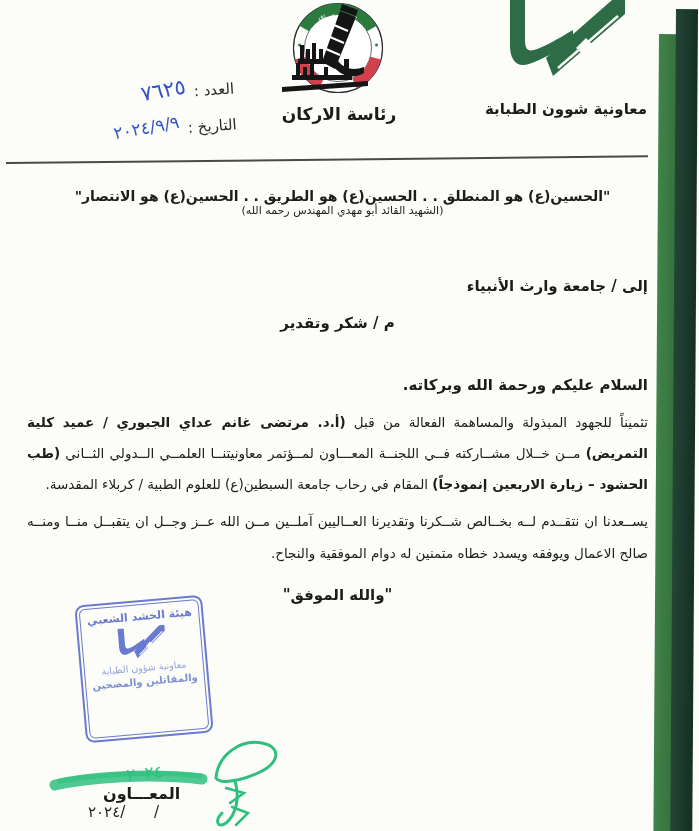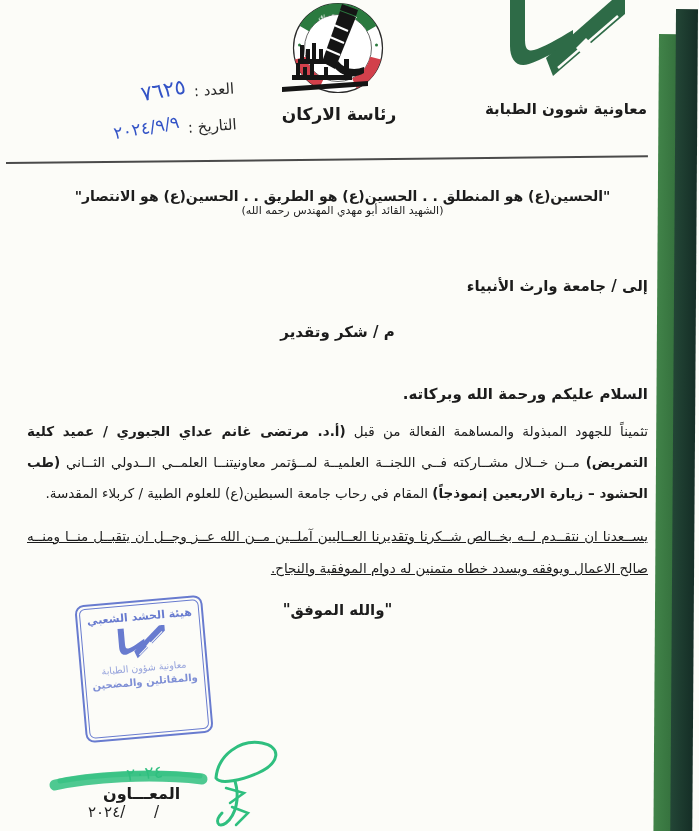--- a/index.html
+++ b/index.html
@@ -29,24 +29,24 @@
     border-top:2px solid #4a4a4a;transform:rotate(-.6deg);transform-origin:left;}
 
   
   .quote{position:absolute;left:70px;top:188px;width:545px;text-align:center;direction:rtl;}
   .quote-line{font-weight:bold;font-size:14px;}
   .quote-attr{font-size:11px;}
 
   
   .col{position:absolute;left:27px;top:277px;width:621px;direction:rtl;}
   .to-line{text-align:right;font-weight:bold;font-size:15px;}
-  .subject{text-align:center;font-weight:bold;font-size:15px;margin-top:28px;}
+  .subject{text-align:center;font-weight:bold;font-size:15px;margin-top:19px;}
   .salam{text-align:right;font-weight:bold;font-size:15px;margin-top:44px;}
   .para{text-align:justify;font-size:13.5px;line-height:31px;margin-top:13px;}
-  .para.p2{line-height:32px;margin-top:11px;text-decoration:underline;}
+  .para.p2{line-height:32px;margin-top:5px;}
   .closing{text-align:center;font-weight:bold;font-size:15px;margin-top:17px;}
 
   
   .stamp{position:absolute;left:80px;top:600px;width:128px;height:138px;
     transform:rotate(-5deg);color:#4f65c8;opacity:.85;
     border:2px solid #4f65c8;border-radius:9px;padding:2px;}
   .stamp-inner{width:100%;height:100%;border:1px solid #4f65c8;border-radius:6px;
     text-align:center;direction:rtl;padding-top:5px;}
   .stamp-top{font-size:11px;font-weight:bold;}
   .stamp-l1{font-size:9.5px;opacity:.7;margin-top:2px;}
@@ -138,21 +138,21 @@
 
   <div class="quote">
     <div class="quote-line">"الحسين(ع) هو المنطلق . . الحسين(ع) هو الطريق . . الحسين(ع) هو الانتصار"</div>
     <div class="quote-attr">(الشهيد القائد أبو مهدي المهندس رحمه الله)</div>
   </div>
 
   <div class="col">
     <div class="to-line">إلى / جامعة وارث الأنبياء</div>
     <div class="subject">م / شكر وتقدير</div>
     <div class="salam">السلام عليكم ورحمة الله وبركاته.</div>
-    <div class="para"><span>تثميناً للجهود المبذولة والمساهمة الفعالة من قبل </span><b>(أ.د. مرتضى غانم عداي الجبوري / عميد كلية التمريض)</b><span> مــن خــلال مشــاركته فــي اللجنــة العلميــة لمــؤتمر معاونيتنــا العلمــي الــدولي الثــاني </span><b>(طب الحشود – زيارة الاربعين إنموذجاً)</b><span> المقام في رحاب جامعة السبطين(ع) للعلوم الطبية / كربلاء المقدسة.</span></div>
+    <div class="para"><span>تثميناً للجهود المبذولة والمساهمة الفعالة من قبل </span><b>(أ.د. مرتضى غانم عداي الجبوري / عميد كلية التمريض)</b><span> مــن خــلال مشــاركته فــي اللجنــة المعـــاون لمــؤتمر معاونيتنــا العلمــي الــدولي الثــاني </span><b>(طب الحشود – زيارة الاربعين إنموذجاً)</b><span> المقام في رحاب جامعة السبطين(ع) للعلوم الطبية / كربلاء المقدسة.</span></div>
     <div class="para p2">يســعدنا ان نتقــدم لــه بخــالص شــكرنا وتقديرنا العــاليين آملــين مــن الله عــز وجــل ان يتقبــل منــا ومنــه صالح الاعمال ويوفقه ويسدد خطاه متمنين له دوام الموفقية والنجاح.</div>
     <div class="closing">"والله الموفق"</div>
   </div>
 
   <div class="stamp">
     <div class="stamp-inner">
       <div class="stamp-top">هيئة الحشد الشعبي</div>
       <svg class="stamp-logo" width="54" height="34" viewBox="0 0 132 80">
         <use href="#pmf-mark" width="132" height="80"></use>
       </svg>

